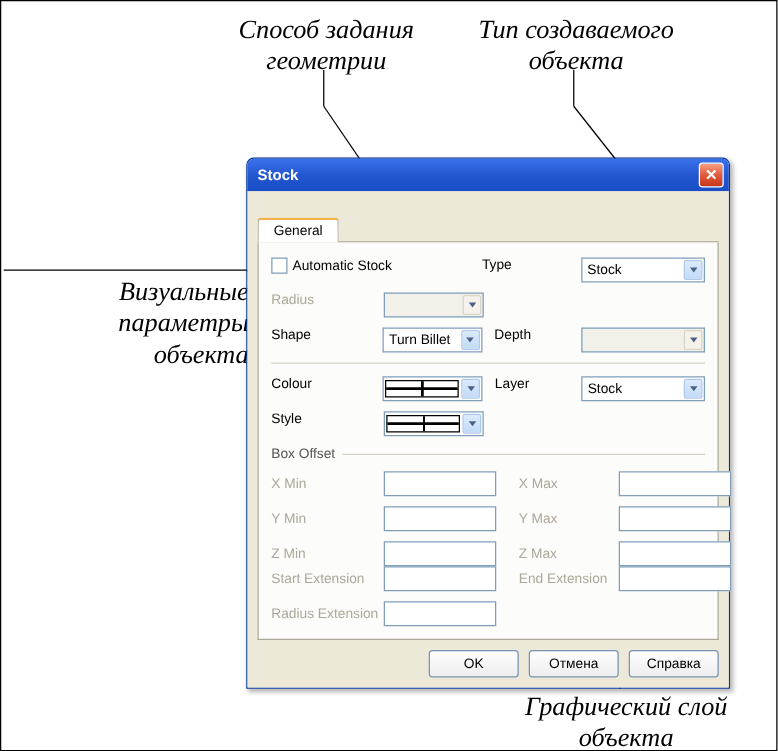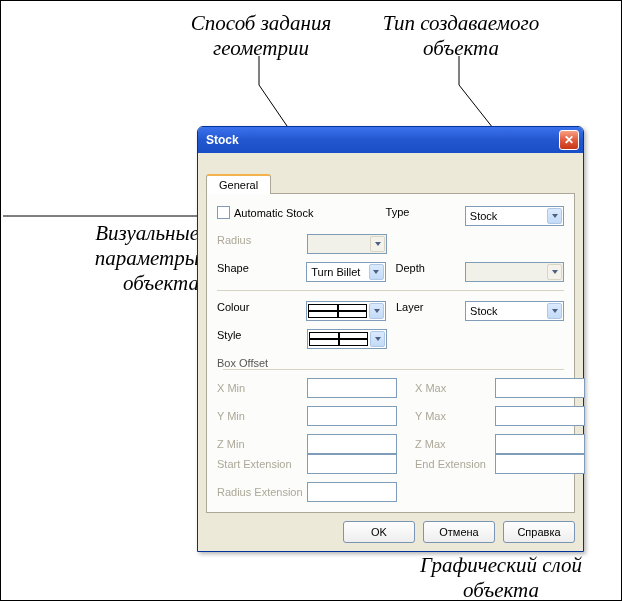--- a/index.html
+++ b/index.html
@@ -162,23 +162,22 @@
   .hatch-swatch::before { left:0; right:0; top:50%; height:1px; }
   .hatch-swatch::after { top:0; bottom:0; left:50%; width:1px; }
   .input {
     width: 100%;
     height: 20px;
     border: 1px solid #7f9db9;
     background: #fff;
   }
   .hr { border-top: 1px solid #d6d3c3; margin: 6px 0 10px 0; }
   .group-label {
-    display: flex; margin: 6px 0 8px 0;
+    display: flex; align-items: center; margin: 6px 0 8px 0;
     color: #555;
-    flex-direction: column;
   }
   .group-label .line { flex:1; border-top:1px solid #d6d3c3; margin-left:6px; }
   .button-row {
     display: flex;
     justify-content: flex-end;
     gap: 8px;
     margin-top: 8px;
   }
   .btn {
     min-width: 72px;

